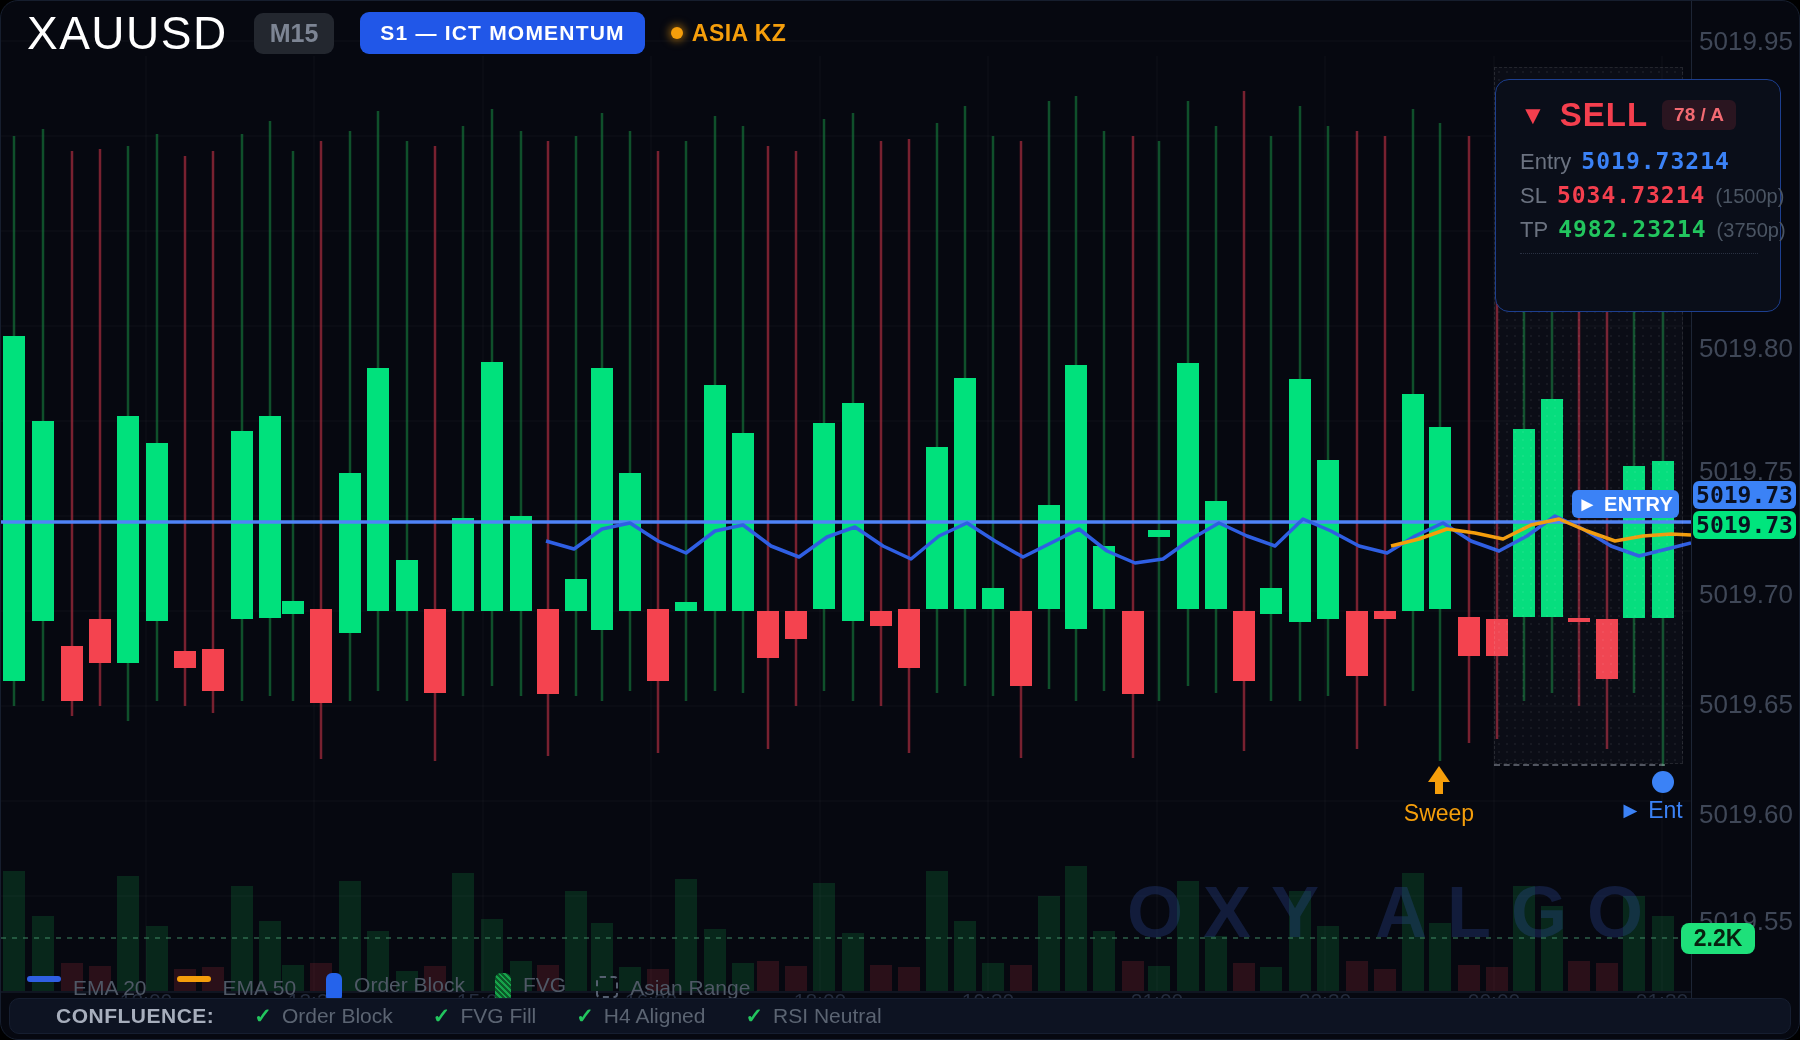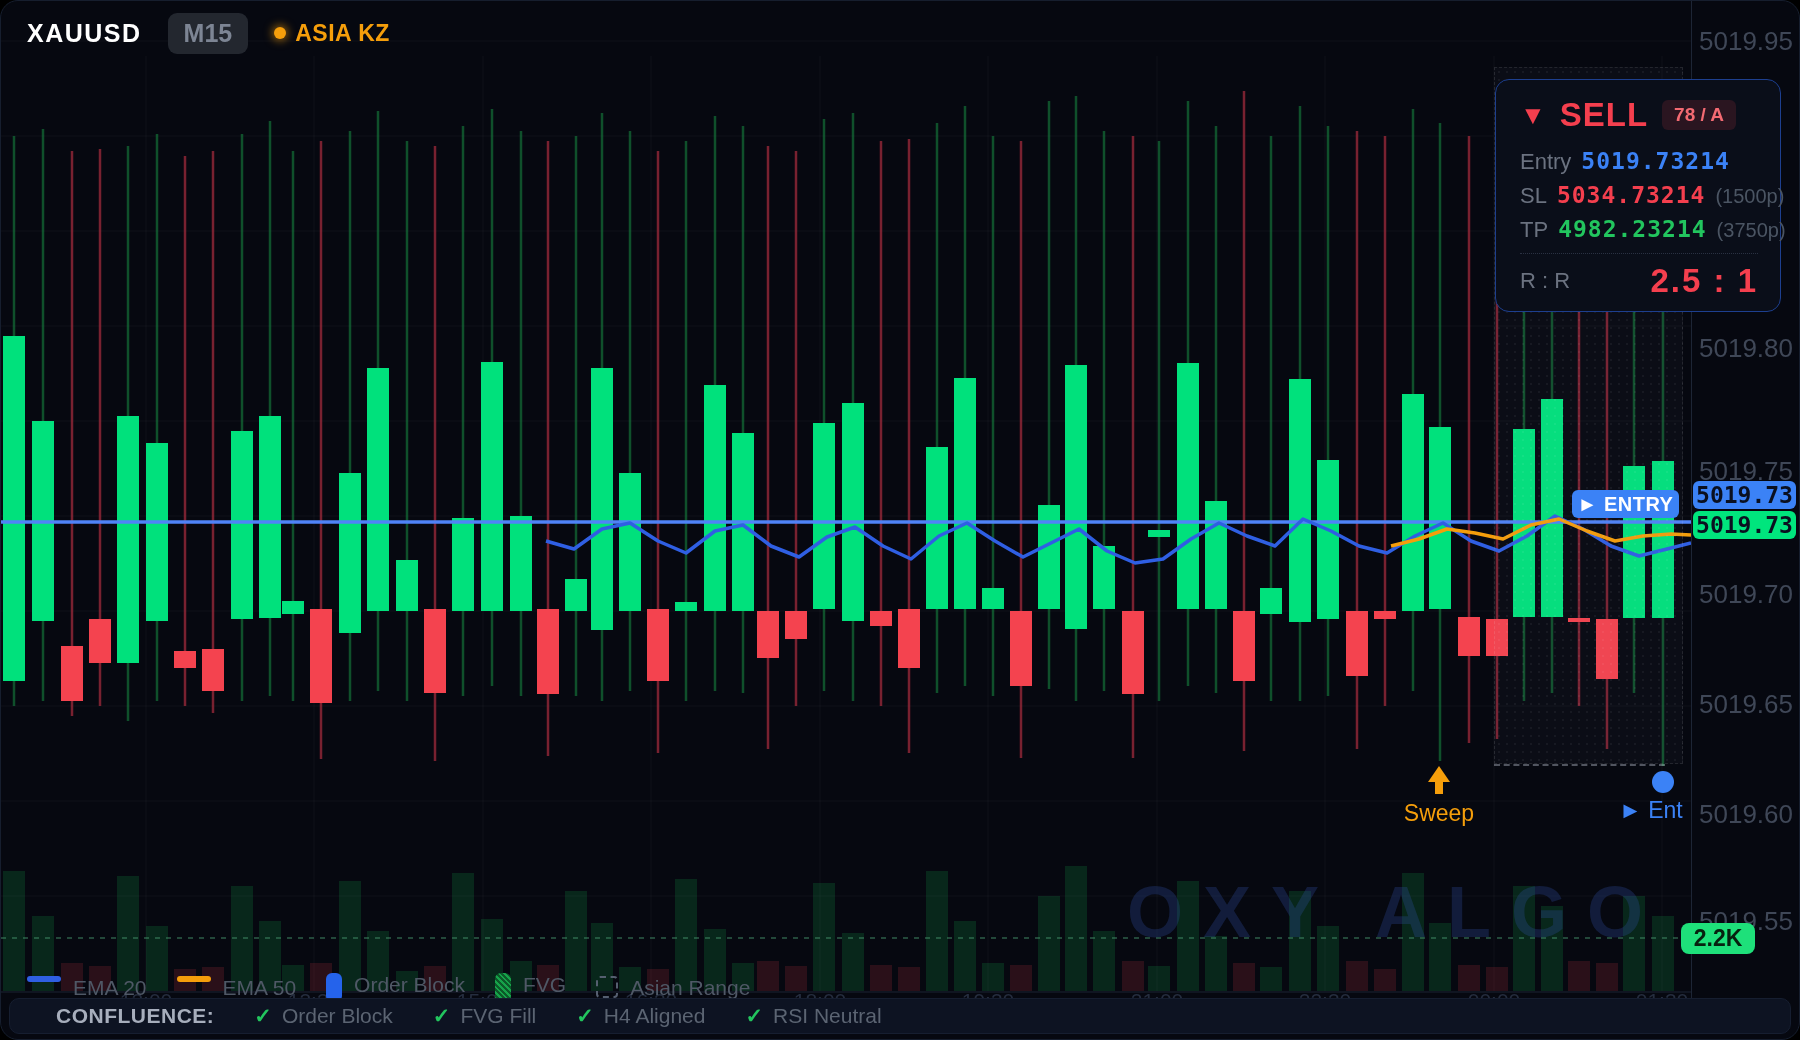--- a/index.html
+++ b/index.html
@@ -6,21 +6,21 @@
   html,body { background:#000; }
   body { font-family:"Liberation Sans", sans-serif; }
   .mono { font-family:"DejaVu Sans Mono", monospace; }
   .app {
     position:relative; width:1800px; height:1040px; overflow:hidden;
     background:#060810; border:1px solid #161e2e; border-radius:18px;
   }
   
   .header { position:absolute; left:0; top:0; height:64px; width:1200px; z-index:30;
             display:flex; align-items:center; gap:26px; padding-left:26px; }
-  .symbol { color:#ffffff; font-size:25px; font-weight:700; letter-spacing:1.5px; }
+  .symbol { color:#ffffff; font-size:46px; font-weight:400; letter-spacing:1.5px; }
   .tf-badge { background:#23272f; color:#7d8594; font-weight:700; font-size:25px;
               padding:6px 16px; border-radius:9px; }
   .strat-badge { background:#2157e8; color:#ffffff; font-weight:700; font-size:21px;
                  letter-spacing:1.2px; padding:9px 20px; border-radius:9px; }
   .session { display:flex; align-items:center; gap:9px; color:#f59e0b;
              font-weight:700; font-size:23px; letter-spacing:0.5px; }
   .session .dot { width:12px; height:12px; border-radius:50%; background:#f59e0b;
                   box-shadow:0 0 8px 2px rgba(245,158,11,0.55); }
   
   .chart { position:absolute; left:0; top:0; width:1690px; height:1040px; overflow:hidden; }
@@ -367,20 +367,21 @@
         <div class="price-label" style="top: 920px;">5019.55</div>
       </div>
     <div class="tag tag-entry mono">5019.73</div>
     <div class="tag tag-price mono">5019.73</div>
     <div class="vol-badge">2.2K</div>
   </div>
 
   <div class="header">
     <div class="symbol">XAUUSD</div>
     <div class="tf-badge">M15</div>
+    <div class="strat-badge">S1 — ICT MOMENTUM</div>
     <div class="session">
       <div class="dot"></div>
       <span>ASIA KZ</span>
     </div>
   </div>
 
   <div class="panel">
     <div class="panel-title-row">
       <span class="sell-arrow">▼</span>
       <span class="sell-word">SELL</span>
@@ -394,24 +395,20 @@
       <span class="plabel">SL</span>
       <span class="pvalue v-sl mono">5034.73214</span>
       <span class="ppips">(1500p)</span>
     </div>
     <div class="prow">
       <span class="plabel">TP</span>
       <span class="pvalue v-tp mono">4982.23214</span>
       <span class="ppips">(3750p)</span>
     </div>
     <div class="pdivider"></div>
-    <div class="rr-row">
-      <span class="rr-label">R : R</span>
-      <span class="rr-value">2.5 : 1</span>
-    </div>
   </div>
 
   <div class="confluence" id="confluence">
     <span class="conf-title">CONFLUENCE:</span>
   <span class="conf-item">
         <span class="conf-check">✓</span>
         <span>Order Block</span>
       </span>
       <span class="conf-item">
         <span class="conf-check">✓</span>

